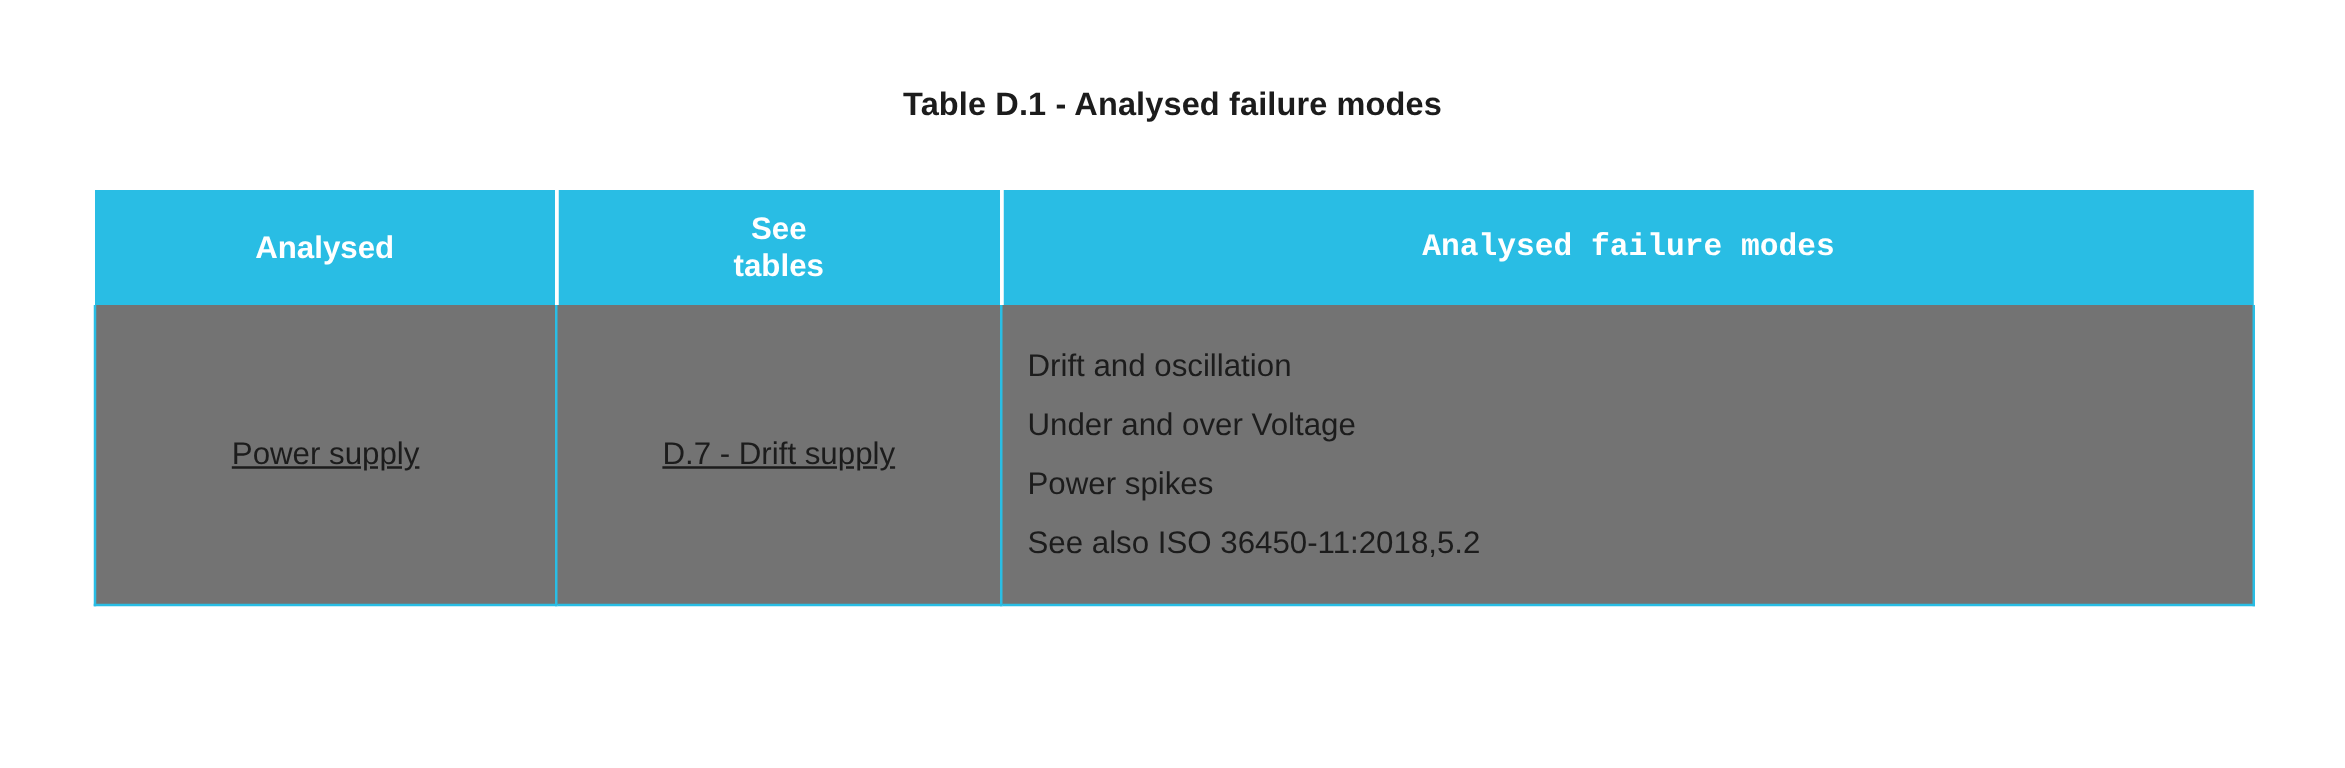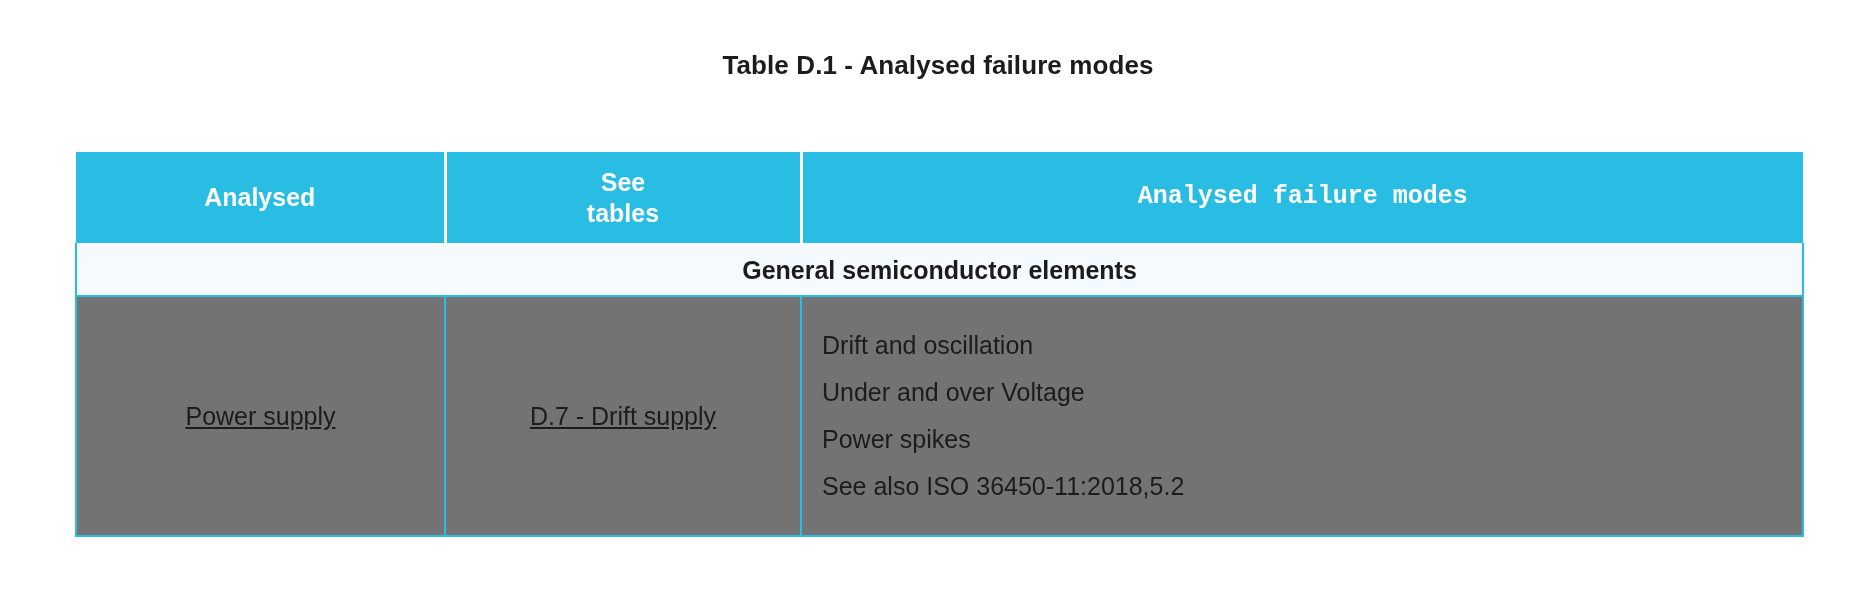--- a/index.html
+++ b/index.html
@@ -18,21 +18,21 @@
   .page {
     position: relative;
     width: 1876px;
     height: 614px;
     box-sizing: border-box;
   }
 
   .table-caption {
     position: absolute;
     left: 0;
-    top: 50px;
+    top: 68px;
     width: 1876px;
     text-align: center;
     font-size: 26px;
     font-weight: bold;
     color: #1c1c1c;
     letter-spacing: 0.1px;
   }
 
   .table-wrap {
     position: absolute;
@@ -143,23 +143,20 @@
           <th>Analysed</th>
           <th>
             <span>See</span><br>
             <span>tables</span>
           </th>
           <th>Analysed failure modes</th>
         </tr>
       </thead>
       <tbody>
         <tr>
-          <td class="section-band" colspan="3">General semiconductor elements</td>
-        </tr>
-        <tr>
           <td class="body-cell cell-center">Power supply</td>
           <td class="body-cell cell-center">D.7 - Drift supply</td>
           <td class="body-cell cell-modes">
             <ul class="mode-list">
               <li>Drift and oscillation</li>
               <li>Under and over Voltage</li>
               <li>Power spikes</li>
               <li>See also ISO 36450-11:2018,5.2</li>
             </ul>
           </td>

